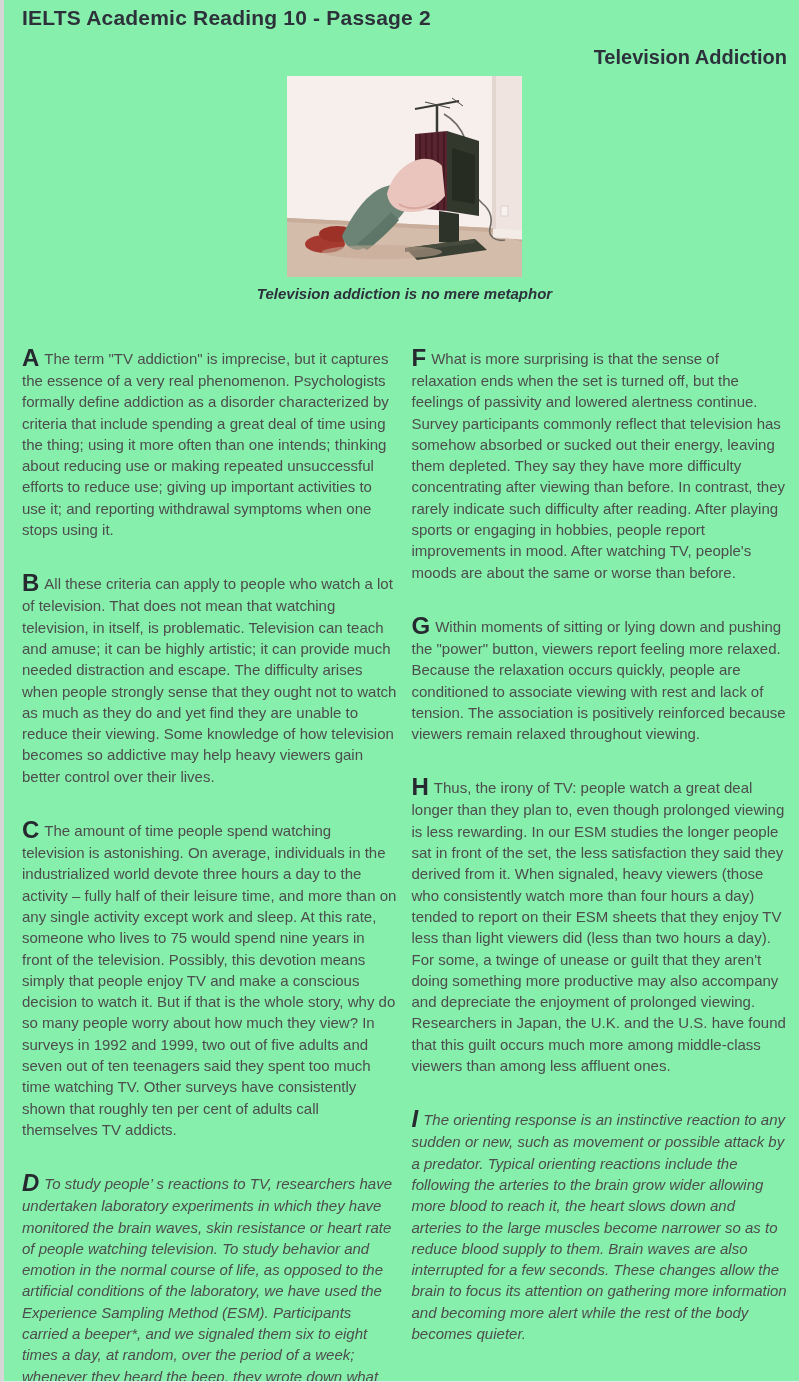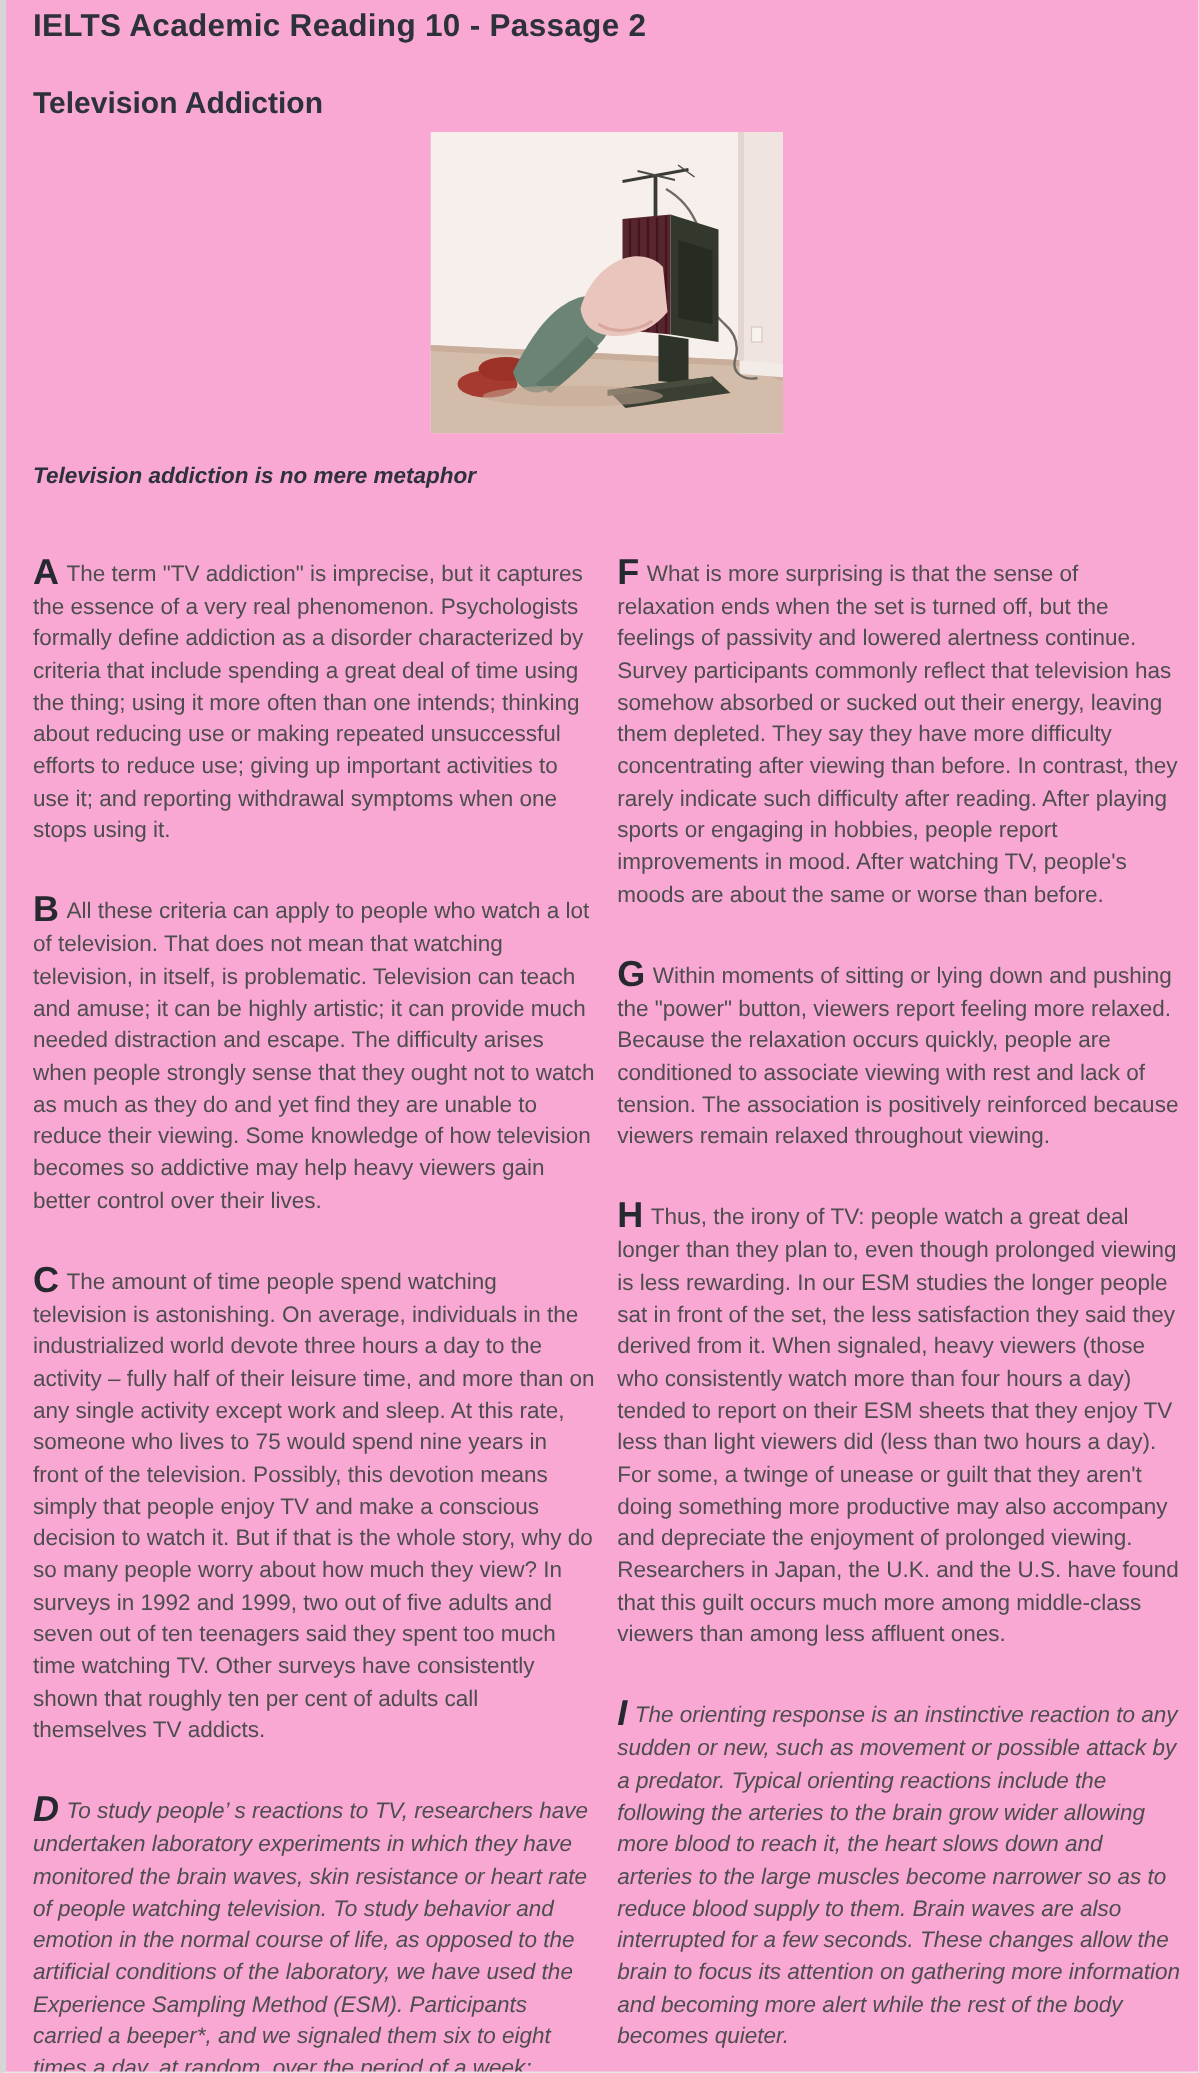--- a/index.html
+++ b/index.html
@@ -1,39 +1,39 @@
 <!DOCTYPE html>
 <html><head>
 <meta charset="utf-8">
 <style>
   * { margin:0; padding:0; box-sizing:border-box; }
   html,body { background:#ffffff; }
   body { font-family:"Liberation Sans","DejaVu Sans",sans-serif; }
   .page {
     position:relative;
     width:799px; height:1382px;
-    background:#f9a8d4;
+    background:#86efac;
     border-left:4px solid #d6d6d6;
     border-bottom:1px solid #e7e7e7;
     padding:6px 12px 0 18px;
     overflow:hidden;
   }
   .page-title {
     font-size:21px; font-weight:700; color:#2d313a;
     letter-spacing:0.2px;
   }
   .passage-title {
-    text-align:left; font-size:20px; font-weight:700; color:#2c313c;
-    margin-top:28px;
+    text-align:right; font-size:20px; font-weight:700; color:#2c313c;
+    margin-top:16px;
   }
   .figure-wrap { width:235px; margin:7px auto 0 auto; }
   .figure-wrap svg { display:block; }
   .figure-caption {
-    font-size:15px; font-weight:700; font-style:italic;
-    color:#2c313c; margin-top:20px;
+    text-align:center; font-size:15px; font-weight:700; font-style:italic;
+    color:#2c313c; margin-top:8px;
   }
   .columns {
     display:flex; gap:14px; margin-top:44px;
   }
   .col { flex:1; min-width:0; }
   .para {
     font-size:15px; line-height:1.42; color:#4d4d4d;
     margin-bottom:31px;
     text-align:left;
   }

